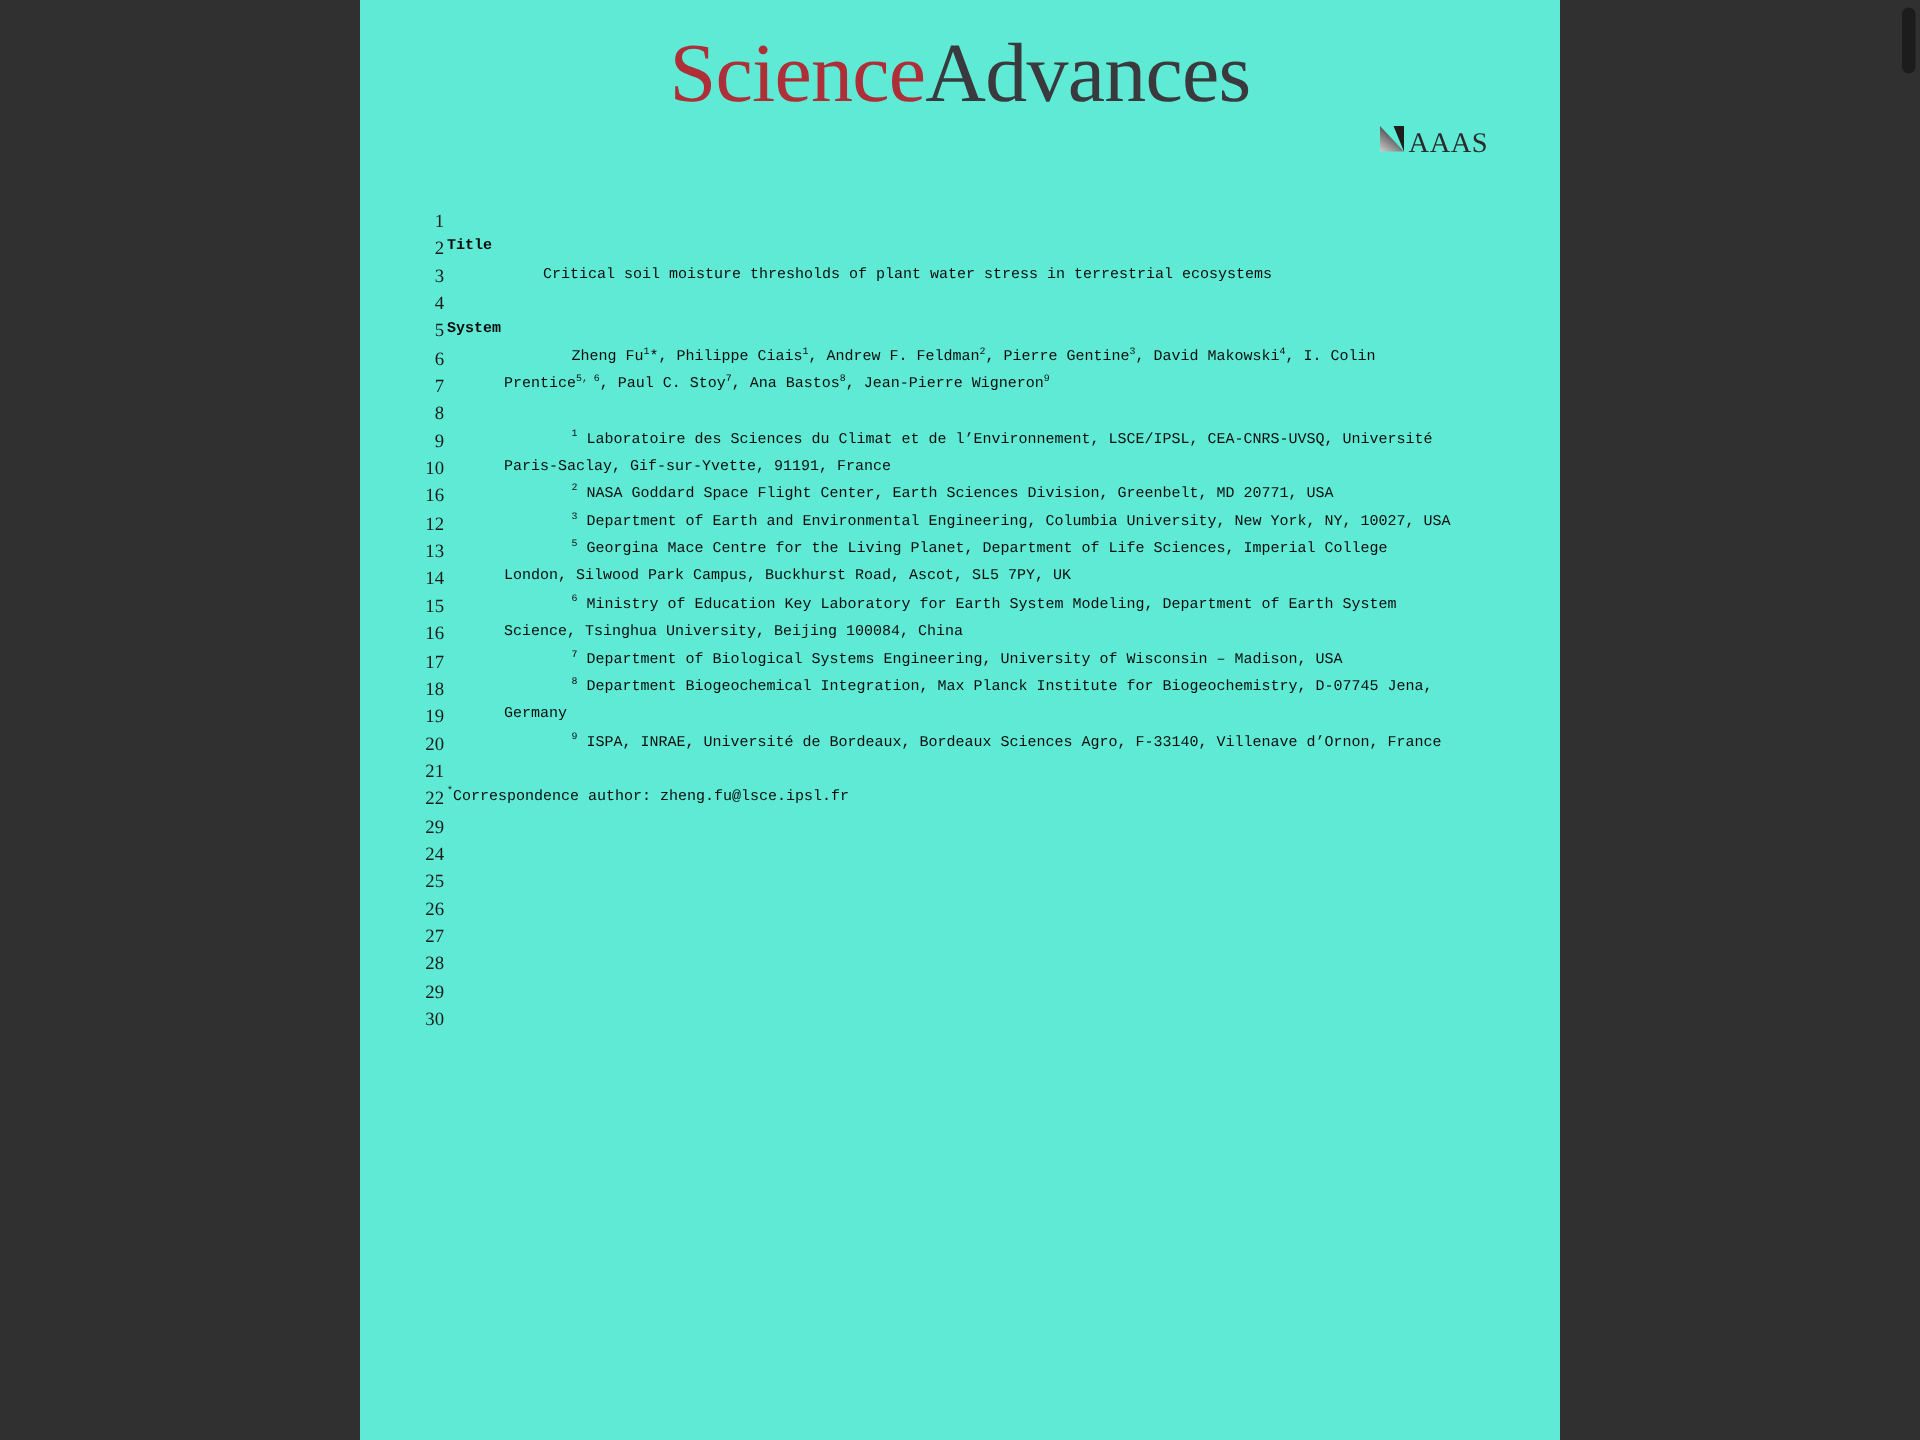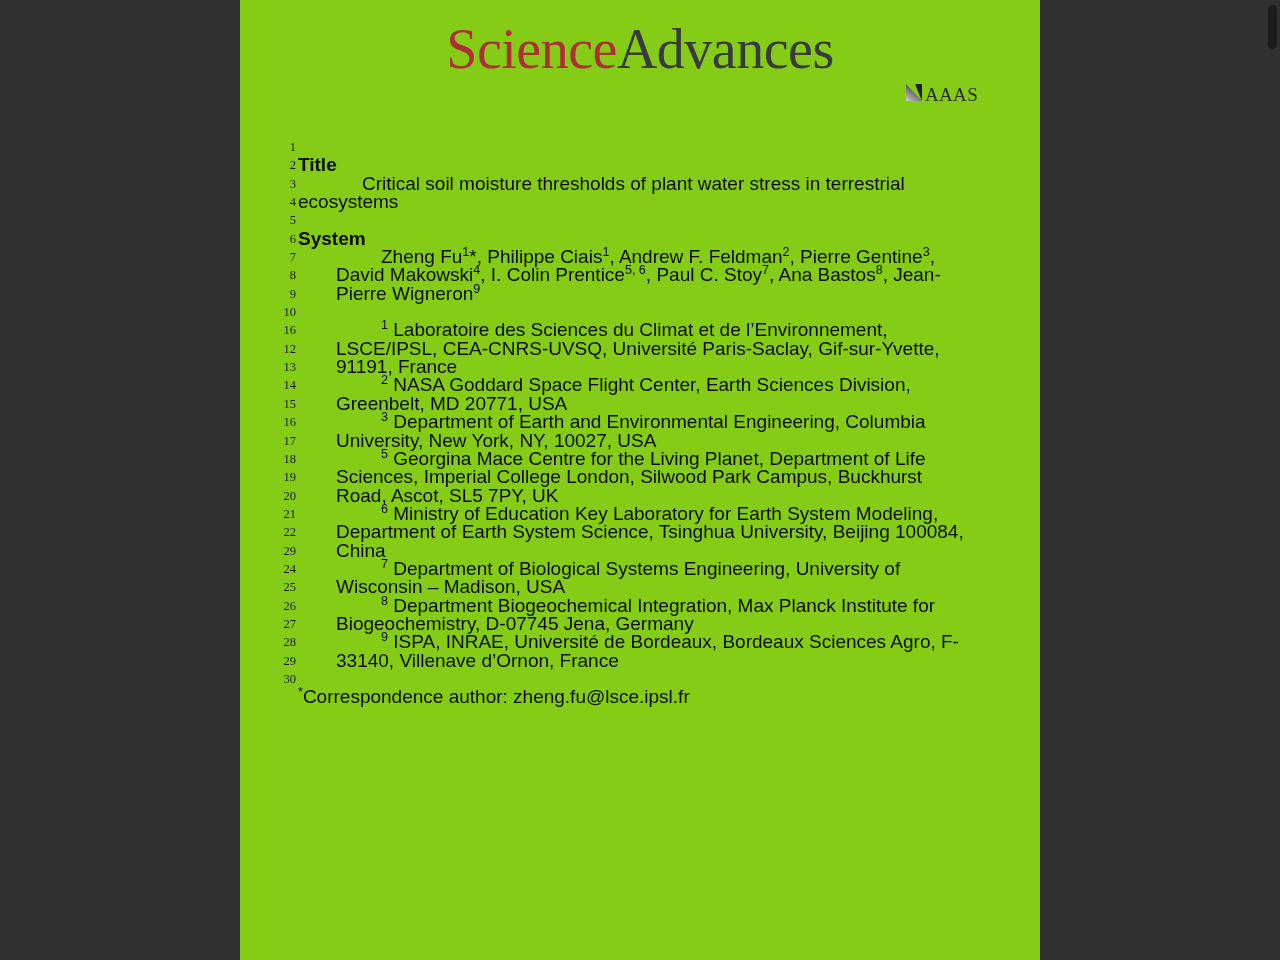--- a/index.html
+++ b/index.html
@@ -23,21 +23,21 @@
     height: 960px;
     background: #303030;
   }
 
   #page {
     position: absolute;
     left: 240px;
     top: 0;
     width: 800px;
     height: 960px;
-    background: #84cc16;
+    background: #5eead4;
   }
 
   
   .masthead {
     position: absolute;
     left: 0;
     top: 18px;
     width: 800px;
     text-align: center;
   }
@@ -49,21 +49,21 @@
     white-space: nowrap;
   }
   .logo-science {
     color: #AE2F38;
   }
   .logo-advances {
     color: #3A3A3E;
   }
   .aaas-row {
     margin-top: 3px;
-    margin-right: 62px;
+    margin-right: 48px;
     display: flex;
     align-items: center;
     justify-content: flex-end;
     gap: 1px;
   }
   .aaas-mark {
     display: block;
   }
   .aaas-text {
     font-family: "Liberation Serif", serif;
@@ -88,22 +88,22 @@
     height: 18.35px;
     line-height: 18.35px;
   }
 
   
   .body-text {
     position: absolute;
     left: 58px;
     top: 138px;
     width: 672px;
-    font-family: Liberation Sans, sans-serif;
-    font-size: 19px;
+    font-family: Liberation Mono, monospace;
+    font-size: 10px;
     color: #0d0d0d;
   }
   .blk {
     line-height: 18.35px;
     text-align: left;
   }
   .spacer {
     height: 18.35px;
   }
   .hdg {

